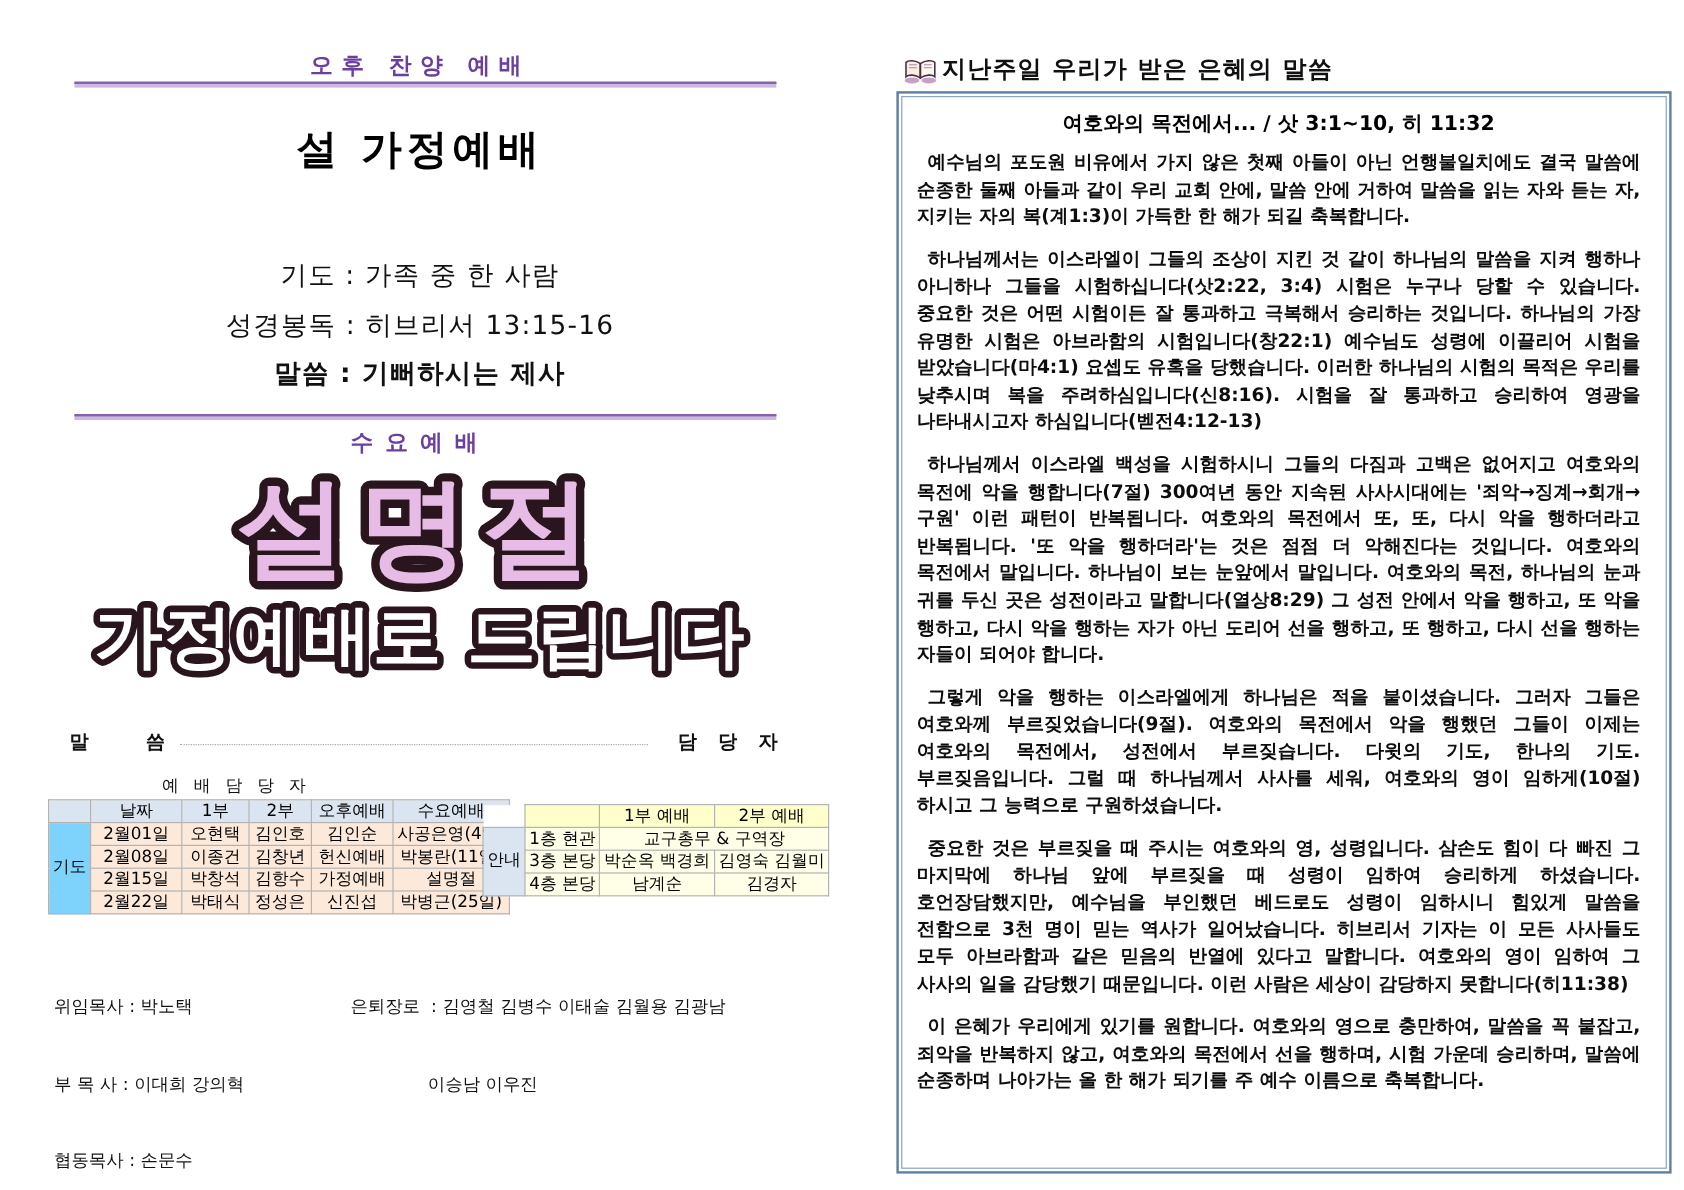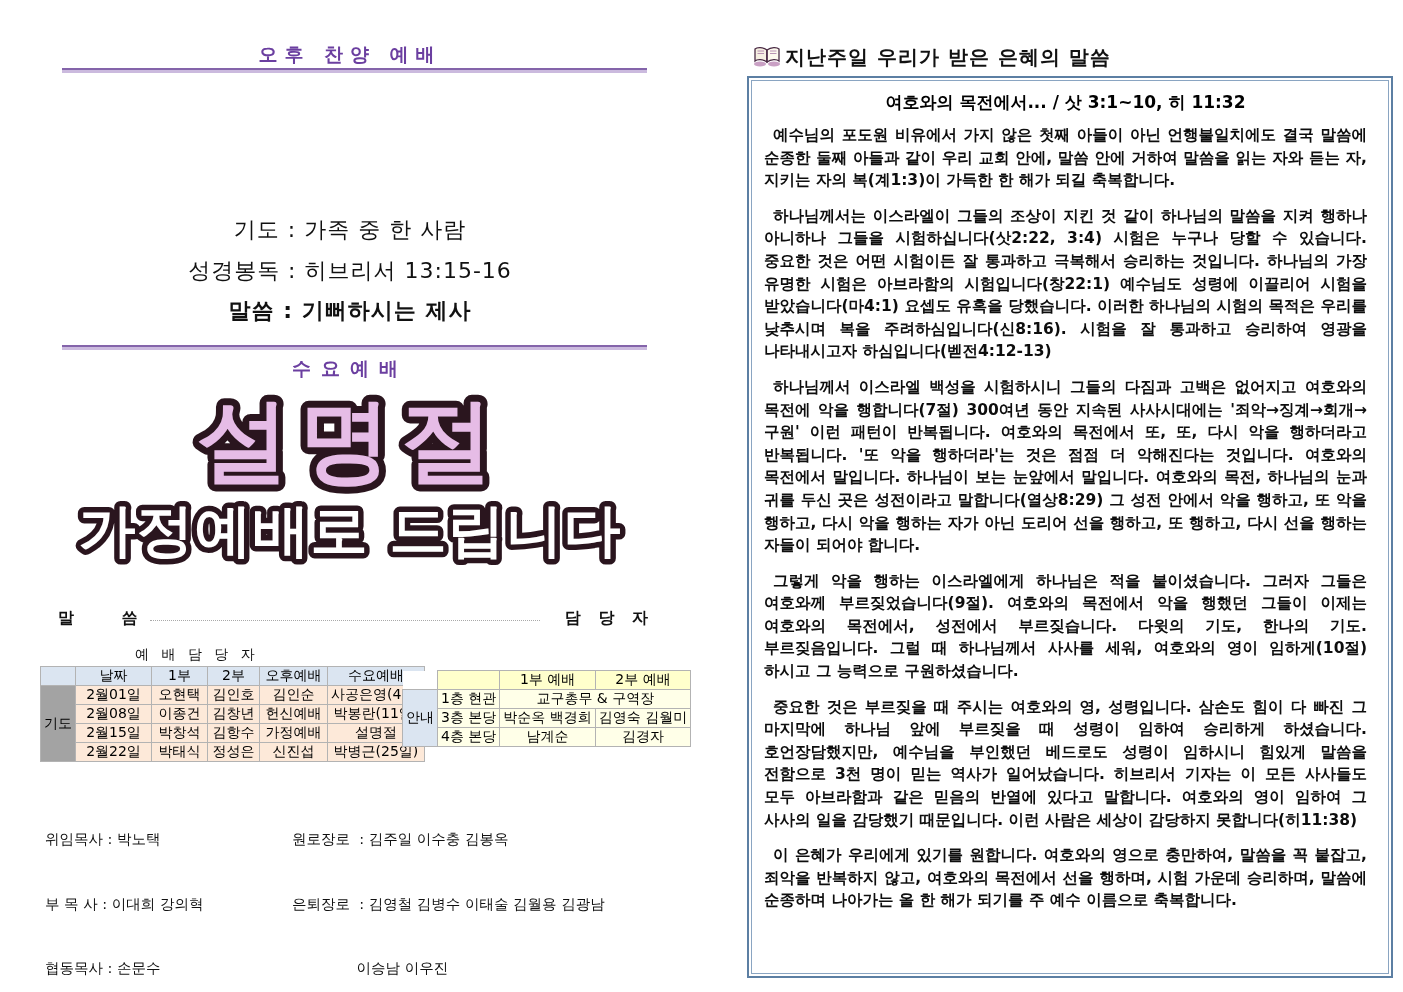--- a/index.html
+++ b/index.html
@@ -25,57 +25,58 @@
   .dawn-row { position:absolute; top:608px; left:0; width:100%; height:22px; font-weight:bold; font-size:16px; color:#111; }
   .dawn-word { position:absolute; left:18px; top:0; letter-spacing:2px; white-space:pre; }
   .dawn-person { position:absolute; right:6px; top:0; letter-spacing:6px; }
   .dawn-dots { position:absolute; left:110px; right:120px; top:12px; border-top:1px dotted #a9a9a9; }
   .tbl-caption { position:absolute; top:646px; left:95px; font-size:14px; letter-spacing:4px; color:#111; }
 
   table.sched { position:absolute; border-collapse:collapse; font-size:14px; color:#000; }
   table.sched td, table.sched th { border:1px solid #b3b3b3; text-align:center;
     padding:0 3px; font-weight:normal; height:17px; white-space:nowrap; }
   td.spacer { border:none !important; background:#fff; }
-  td.side { width:20px; background:#a3a3a3; word-break:break-all; line-height:1.7; font-size:14px; padding:0 2px; }
+  td.side { width:20px; background:#7dd3fc; word-break:break-all; line-height:1.7; font-size:14px; padding:0 2px; }
   .duty { top:666px; left:0; }
   .duty th { background:#dbe5f1; }
   .duty td.data { background:#fde9d9; }
   .guide { top:670px; left:362px; }
   .guide th { background:#ffffcc; }
   .guide td.data { background:#ffffe8; }
   .guide td, .guide th { height:25px; }
   .guide td.side { background:#dbe5f1; }
   .duty .c0{width:76px}.duty .c1{width:56px}.duty .c2{width:52px}.duty .c3{width:68px}.duty .c4{width:92px}
   .guide .g0{width:74px}.guide .g1{width:92px}.guide .g2{width:92px}
 
   .staff-col { position:absolute; top:786px; font-size:14.5px; color:#111; line-height:21.5px; white-space:pre; }
   .staff-1 { left:5px; } .staff-2 { left:252px; }
 
   
   .right-page { position:absolute; left:745px; top:0; width:652px; height:992px; }
-  .grace-header { position:absolute; top:44px; left:8px; display:flex; align-items:flex-start;
+  .grace-header { position:absolute; top:44px; left:8px; display:flex; align-items:flex-end;
     font-size:20px; font-weight:bold; color:#111; letter-spacing:1px; }
   .grace-header svg { margin-right:4px; }
   .sermon-box { position:absolute; top:76px; left:2px; width:646px; height:902px;
     border:2px solid #5c7fa3; padding:2px; }
   .sermon-inner { border:1px solid #8aa5c2; width:100%; height:100%; padding:8px 21px 6px 12px; overflow:hidden; }
   .sermon-title { text-align:center; font-weight:bold; font-size:17px; color:#000; margin:2px 0 10px 0; }
   .para { font-size:15.5px; line-height:22.6px; color:#0d0d0d; text-align:justify;
     text-indent:9px; margin-bottom:13px; word-break:keep-all;font-weight:bold; }
 </style>
 </head>
 <body>
 
 <div class="canvas">
 
   <div class="left-page">
 
     <div class="purple-title afternoon-title">오후 찬양 예배</div>
     <div class="rule rule1"></div>
 
+    <div class="main-heading">설 가정예배</div>
 
     <div class="svc-line svc-1">기도 : 가족 중 한 사람</div>
     <div class="svc-line svc-2">성경봉독 : 히브리서 13:15-16</div>
     <div class="svc-line svc-3">말씀 : 기뻐하시는 제사</div>
 
     <div class="rule rule2"></div>
     <div class="purple-title wed-title">수요예배</div>
 
     <svg class="banner" width="600" height="180" viewBox="0 0 600 180">
       <text x="300" y="82" text-anchor="middle" font-size="92" font-weight="bold" font-family="DejaVu Sans, sans-serif" letter-spacing="10" fill="#e6bce6" stroke="#2a151e" stroke-width="14" stroke-linejoin="round" paint-order="stroke fill">설명절</text>
@@ -162,21 +163,20 @@
     <div class="staff-col staff-1">
       <div>위임목사 : 박노택</div>
       <div>부 목 사 : 이대희 강의혁</div>
       <div>협동목사 : 손문수</div>
       
       
       
       
     </div>
     <div class="staff-col staff-2">
-      <div>원로장로  : 김주일 이수충 김봉옥</div>
       <div>은퇴장로  : 김영철 김병수 이태술 김월용 김광남</div>
       <div>              이승남 이우진</div>
       
       
       
       
       
       
     </div>
   </div>

